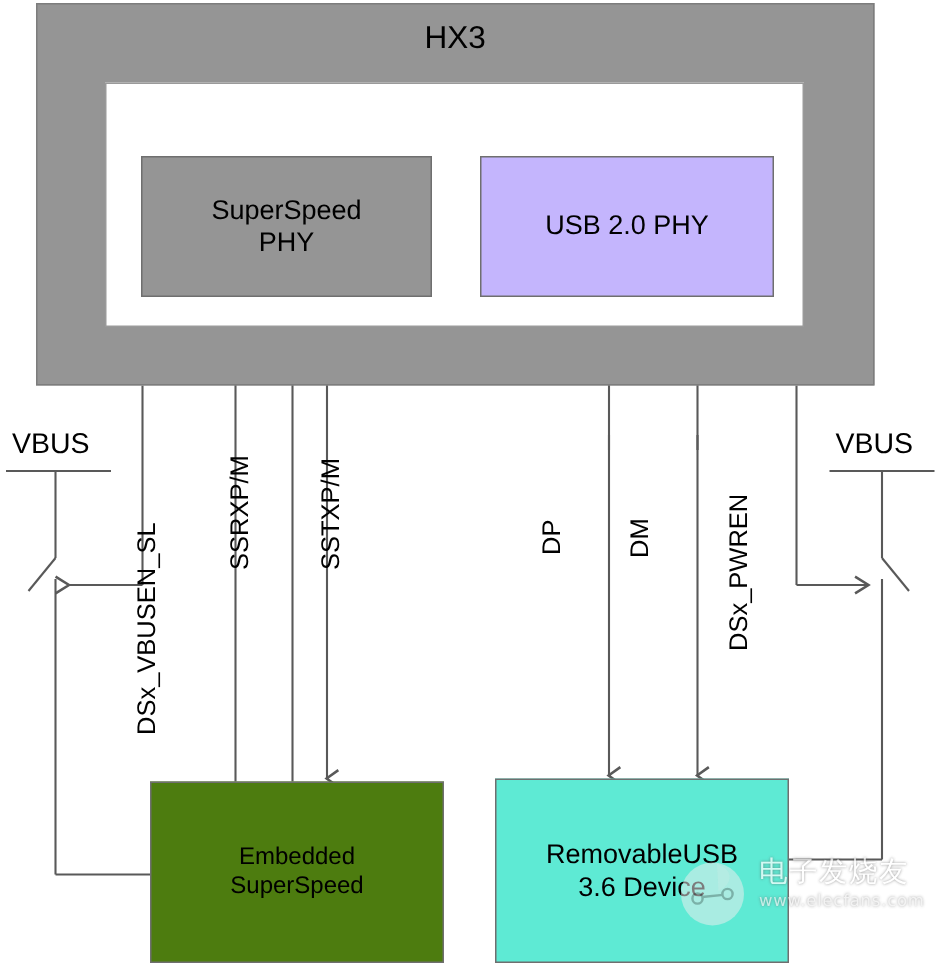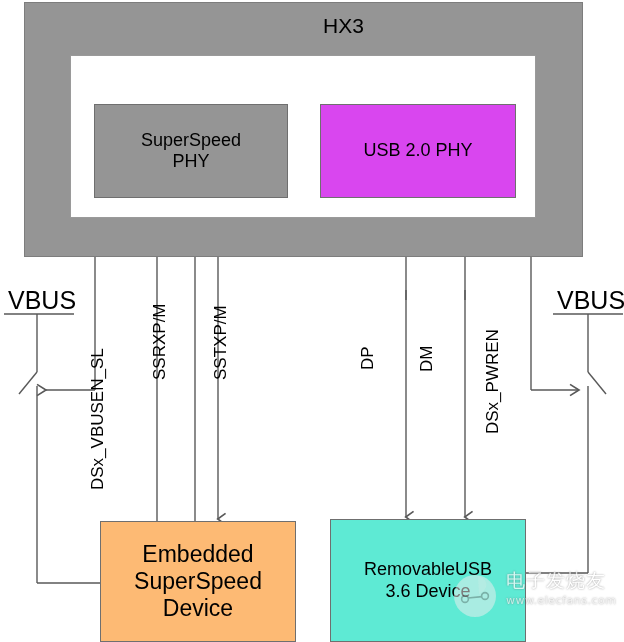--- a/index.html
+++ b/index.html
@@ -7,42 +7,42 @@
        font-family:"Liberation Sans","DejaVu Sans",sans-serif;color:#000;}
   #diagram{position:absolute;left:0;top:0;width:624px;height:642px;}
 
   .box{position:absolute;box-sizing:border-box;display:flex;align-items:center;
        justify-content:center;text-align:center;line-height:1.18;}
 
   
   #hx3-box{left:24px;top:2px;width:559px;height:255px;background:#959595;
            border:1px solid #7d7d7d;}
   #hx3-title{position:absolute;left:24px;top:10px;width:559px;height:32px;
-             font-size:21px;display:flex;align-items:center;justify-content:center;padding-left:40px;}
+             font-size:21px;display:flex;align-items:center;justify-content:center;}
 
   
   #ds-port-box{left:70px;top:55px;width:466px;height:163px;background:#ffffff;
                border:1px solid #9a9a9a;}
   #ds-port-title{position:absolute;left:70px;top:62px;width:466px;height:30px;
                  font-size:19px;display:flex;align-items:center;justify-content:center;}
 
   
   #ss-phy-box{left:94px;top:104px;width:194px;height:94px;background:#959595;
               border:1px solid #6f6f6f;font-size:18px;}
-  #usb2-phy-box{left:320px;top:104px;width:196px;height:94px;background:#d946ef;
+  #usb2-phy-box{left:320px;top:104px;width:196px;height:94px;background:#c4b5fd;
                 border:1px solid #6f6f6f;font-size:18px;}
 
   
-  #embedded-device-box{left:100px;top:521px;width:196px;height:121px;background:#fdba74;
-                       border:1px solid #6f6f6f;font-size:23px;}
+  #embedded-device-box{left:100px;top:521px;width:196px;height:121px;background:#4d7c0f;
+                       border:1px solid #6f6f6f;font-size:16px;}
   #removable-device-box{left:330px;top:519px;width:196px;height:123px;background:#5eead4;
                         border:1px solid #6f6f6f;font-size:18px;}
 
   
-  .vbus-label{position:absolute;font-size:25px;white-space:nowrap;}
+  .vbus-label{position:absolute;font-size:19px;white-space:nowrap;}
   #vbus-left-label{left:8px;top:286px;}
   #vbus-right-label{left:557px;top:286px;}
 
   
   .vlabel{position:absolute;font-size:17px;white-space:nowrap;
           transform-origin:left bottom;transform:rotate(-90deg);}
 
   
   #watermark{position:absolute;left:448px;top:566px;width:176px;height:64px;
              pointer-events:none;opacity:.72;}
@@ -143,21 +143,20 @@
   <div class="vlabel" style="left:378px;top:350px;">DP</div>
 
   <div class="vlabel" style="left:437px;top:352px;">DM</div>
 
   <div class="vlabel" style="left:503px;top:414px;">DSx_PWREN</div>
 
   <div class="box" id="embedded-device-box">
     <div>
       <div>Embedded</div>
       <div>SuperSpeed</div>
-      <div>Device</div>
     </div>
   </div>
 
   <div class="box" id="removable-device-box">
     <div>
       <div>RemovableUSB</div>
       <div>3.6 Device</div>
     </div>
   </div>
 

